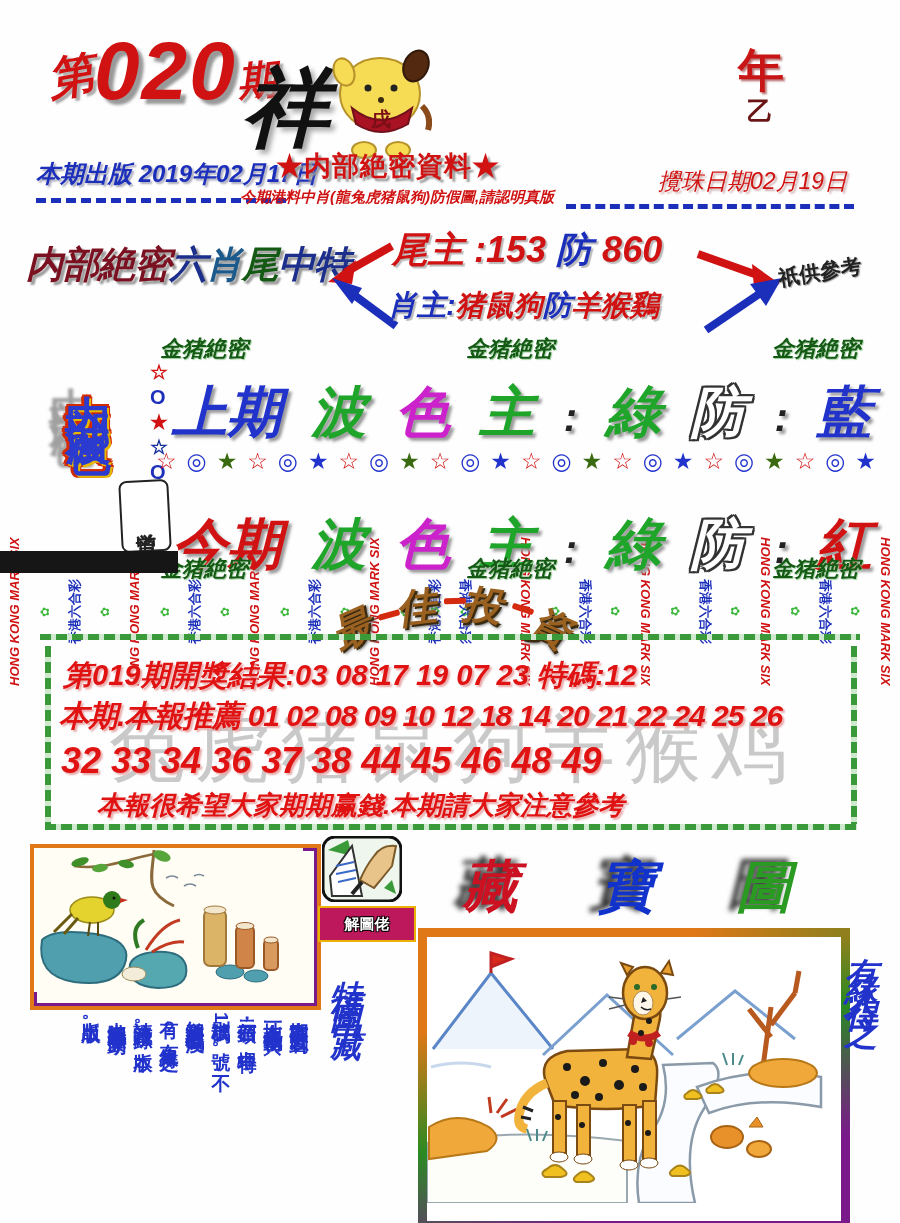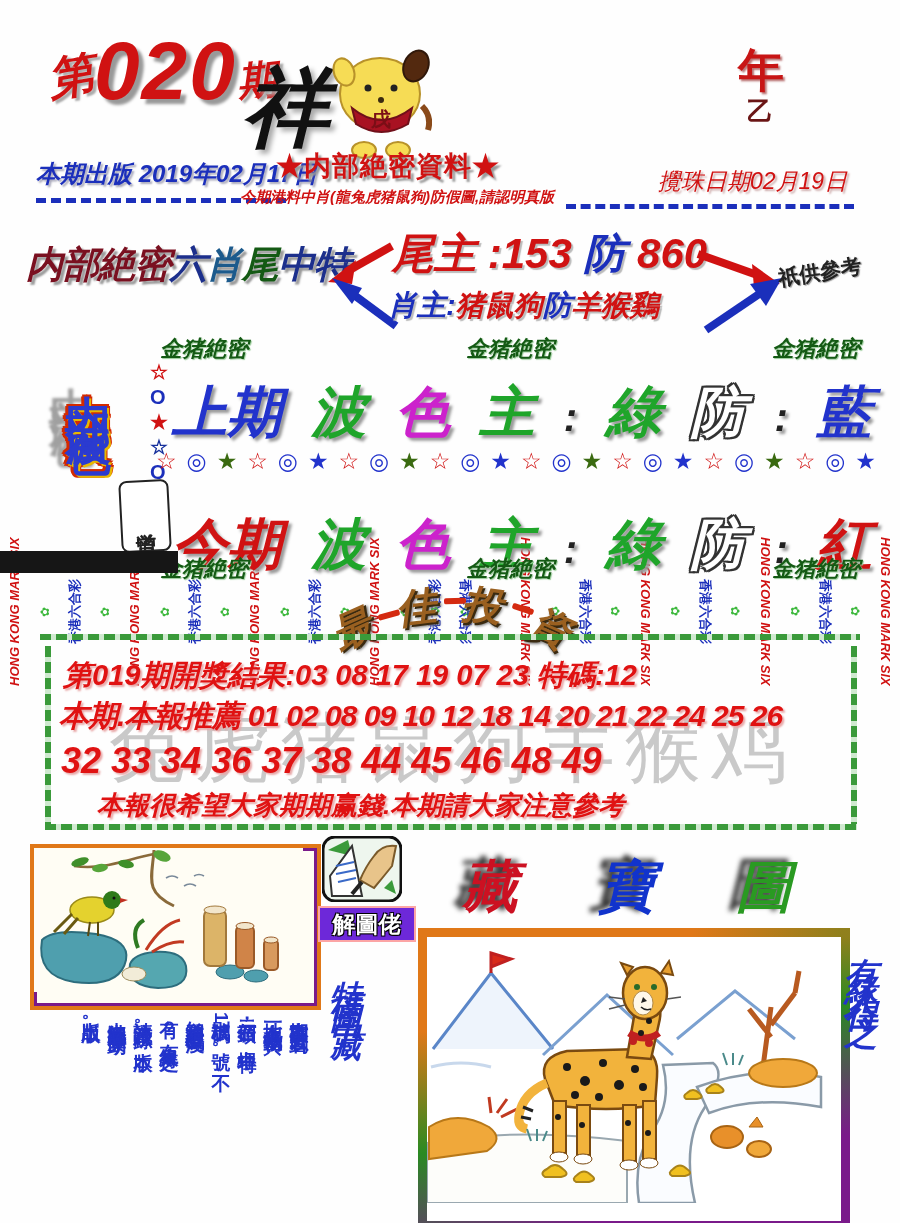--- a/index.html
+++ b/index.html
@@ -32,21 +32,21 @@
   .secret{left:276px;top:148px;font-size:27px;font-weight:bold;color:#d01212;letter-spacing:1px;
           text-shadow:3px 3px 2px #999;}
   .subtitle{left:240px;top:188px;font-size:15px;color:#d01212;font-style:italic;font-weight:bold;}
   .drawdate{left:658px;top:166px;font-size:23px;font-weight:normal;font-style:italic;color:#d01212;text-shadow:2px 2px 2px #caa;}
   .draw-dash{left:566px;top:204px;width:288px;}
 
   
   .headline{left:26px;top:240px;font-size:37px;font-weight:bold;font-style:italic;letter-spacing:-1px;
             text-shadow:3px 3px 2px #999;white-space:nowrap;}
   .h-maroon{color:#7a1020;margin-top:25px;} .h-navy{color:#1c2f8c;} .h-teal{color:#1c5a8c;} .h-green{color:#145a14;}
-  .tail-line{left:392px;top:226px;font-size:42px;font-weight:bold;font-style:italic;white-space:nowrap;text-shadow:2px 2px 1px #bbb;}
+  .tail-line{left:392px;top:226px;font-size:36px;font-weight:bold;font-style:italic;white-space:nowrap;text-shadow:2px 2px 1px #bbb;}
   .zodiac-line{left:388px;top:286px;font-size:29px;font-weight:bold;font-style:italic;white-space:nowrap;text-shadow:2px 2px 1px #bbb;}
   .t-red{color:#d01212;} .t-blue{color:#1b2fbb;}
   .refnote{left:778px;top:258px;font-size:21px;font-weight:bold;color:#222;transform:rotate(-9deg);
            white-space:nowrap;text-shadow:1px 1px 1px #999;}
   .golden-row{left:160px;width:700px;display:flex;justify-content:space-between;}
   .golden-row span{font-size:22px;font-weight:bold;font-style:italic;color:#145a14;text-shadow:1px 1px 1px #9c9;}
   .golden-1{top:334px;} .golden-2{top:554px;}
 
   
   .side-title{left:58px;top:358px;writing-mode:vertical-rl;font-size:46px;font-weight:bold;
@@ -94,22 +94,22 @@
          text-shadow:2px 2px 2px #e8a8a8;}
   .rline1{left:18px;top:10px;font-size:29px;font-style:italic;}
   .rline2{left:14px;top:50px;font-size:30px;letter-spacing:-1px;}
   .rline3{left:16px;top:94px;font-size:36px;}
   .rline4{left:52px;top:142px;font-size:26px;}
 
   
   .bird-frame{left:30px;top:844px;width:283px;height:158px;border:4px solid #e07818;
               box-shadow:inset 0 0 0 3px #7a1a8a;background:#fffdf4;}
   .hand-icon{left:322px;top:836px;}
-  .decoder{left:318px;top:906px;width:94px;height:32px;background:#6d28d9;border:2px solid #fca5a5;
-           display:flex;align-items:center;justify-content:center;font-size:23px;font-weight:bold;color:#fff;
+  .decoder{left:318px;top:906px;width:94px;height:32px;background:#be185d;border:2px solid #eab308;
+           display:flex;align-items:center;justify-content:center;font-size:15px;font-weight:bold;color:#fff;
            text-shadow:1px 1px 0 #000,-1px -1px 0 #000,1px -1px 0 #000,-1px 1px 0 #000;}
   .treasure{left:462px;top:850px;width:330px;display:flex;justify-content:space-between;}
   .treasure span{font-size:56px;font-weight:bold;font-style:italic;text-shadow:-9px -3px 5px rgba(10,10,10,0.85);}
   .tz0{color:#cc1122;} .tz1{color:#1133cc;} .tz2{color:#2a9a22;}
   .leopard-frame{left:418px;top:928px;width:414px;height:284px;border:9px solid;
                  border-image:linear-gradient(160deg,#e07818 0%,#e07818 22%,#2a8a22 50%,#7a1a8a 80%) 1;
                  background:#fff;}
   .vert-blue{writing-mode:vertical-rl;color:#2233cc;font-weight:bold;font-style:italic;white-space:nowrap;}
   .vert-left{left:324px;top:956px;font-size:31px;letter-spacing:12px;}
   .vert-right{left:838px;top:932px;font-size:33px;letter-spacing:14px;}

